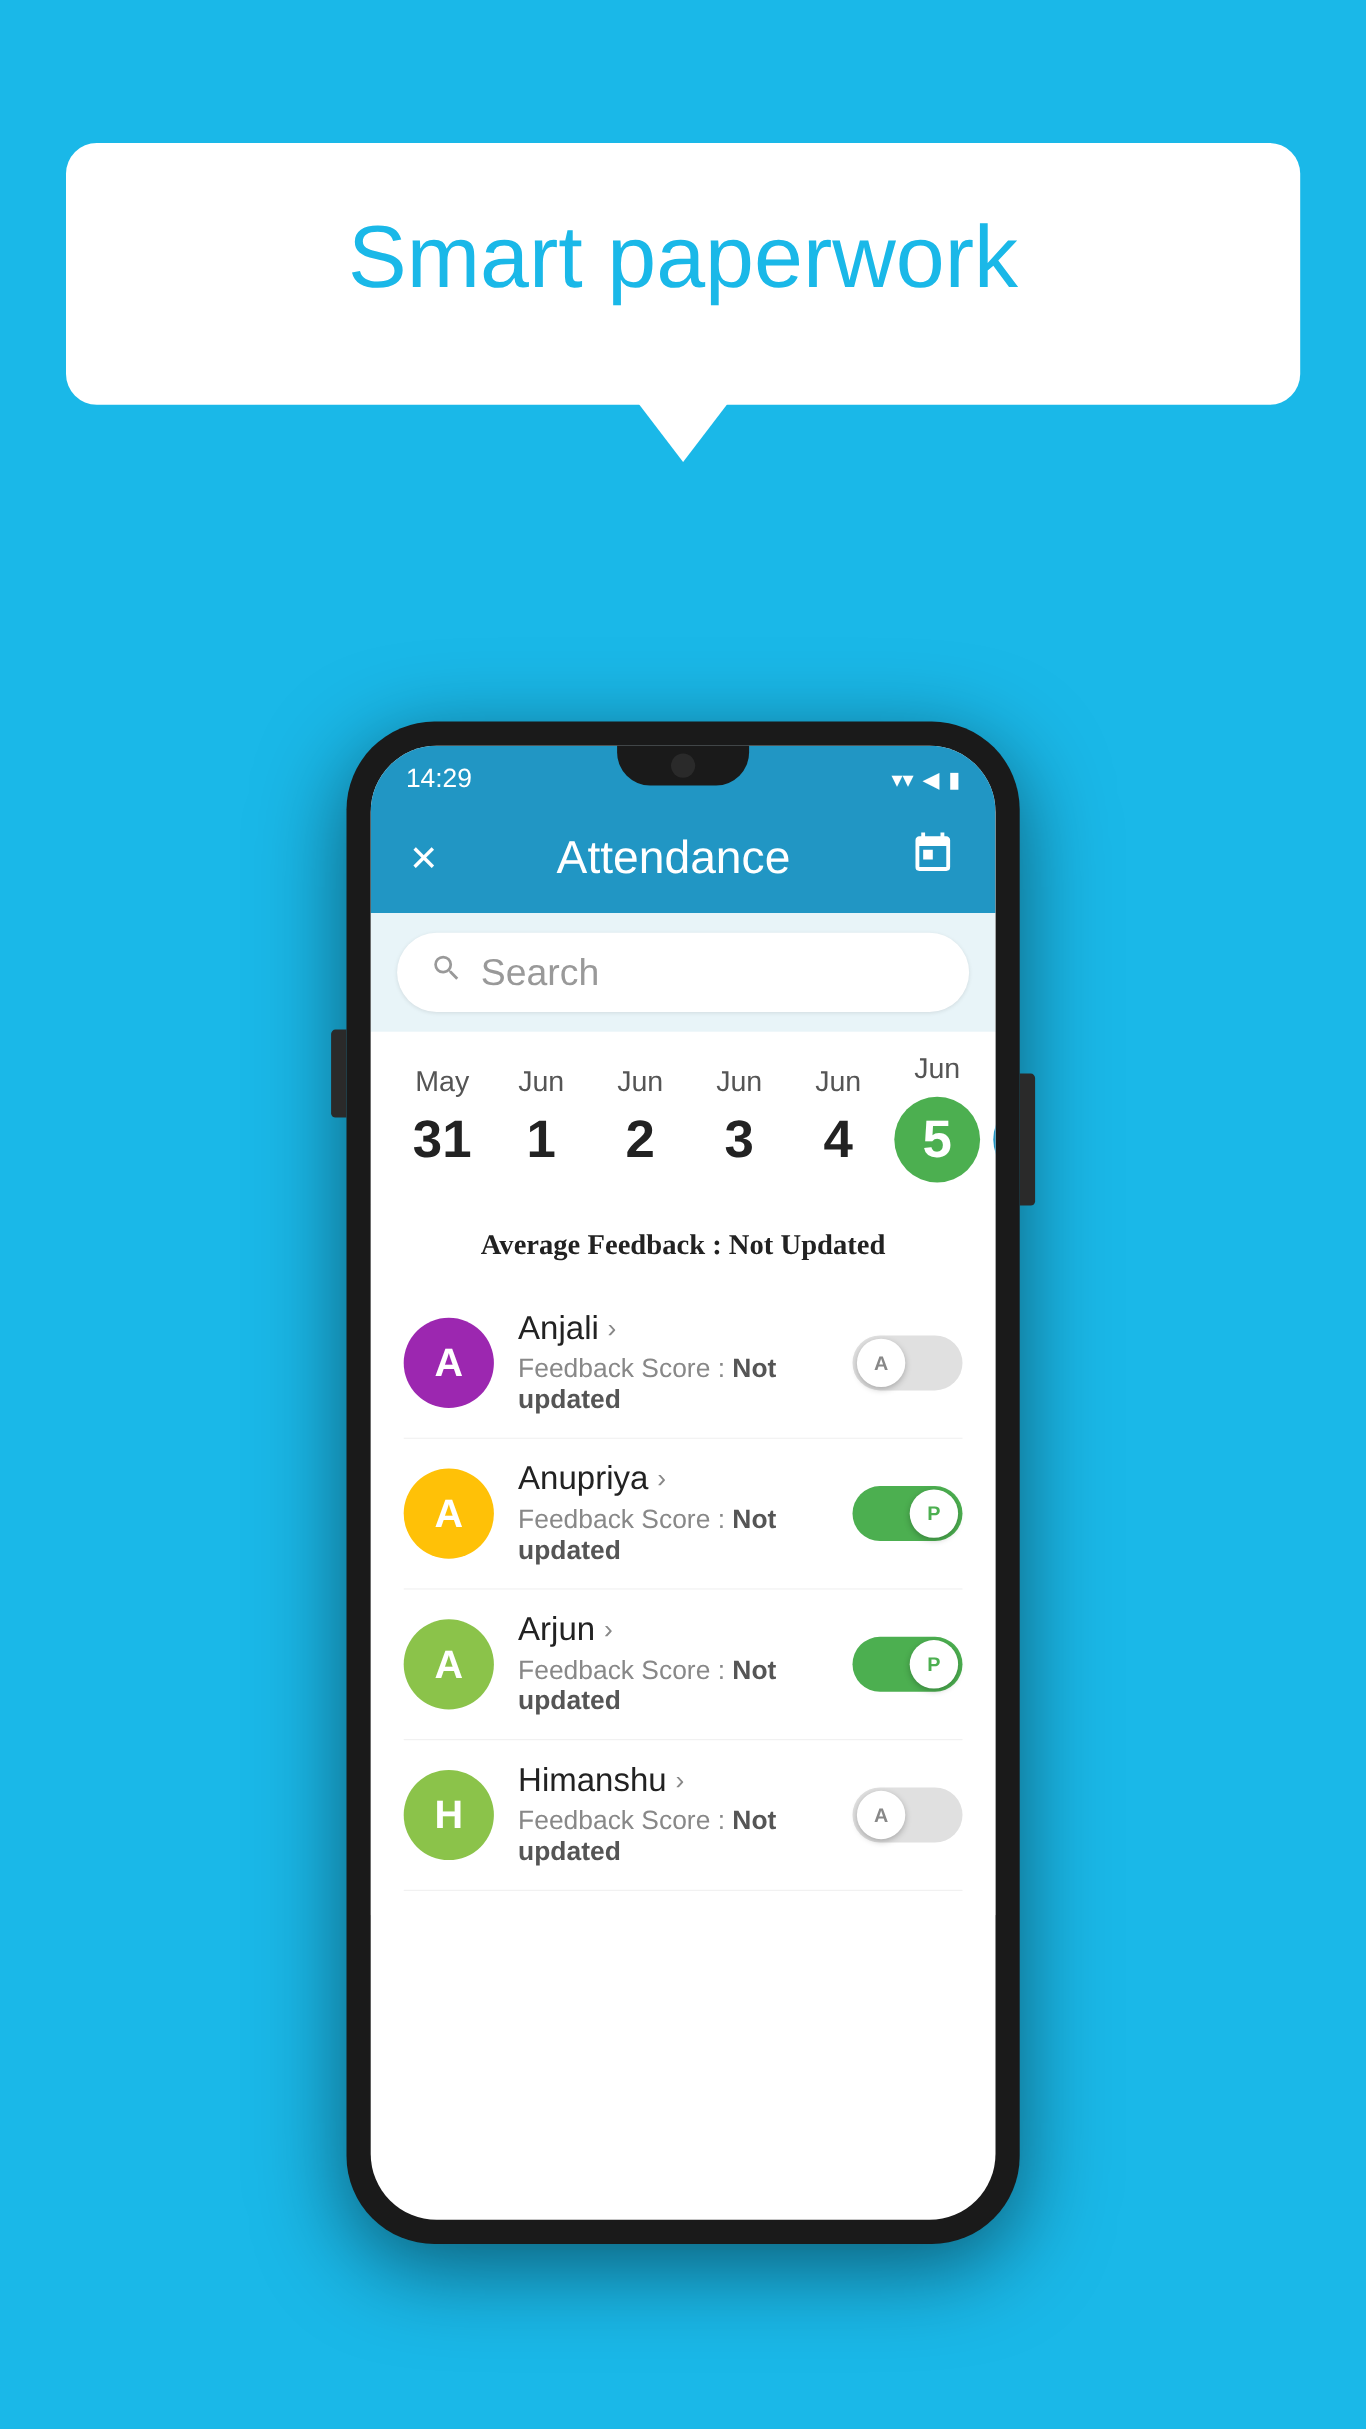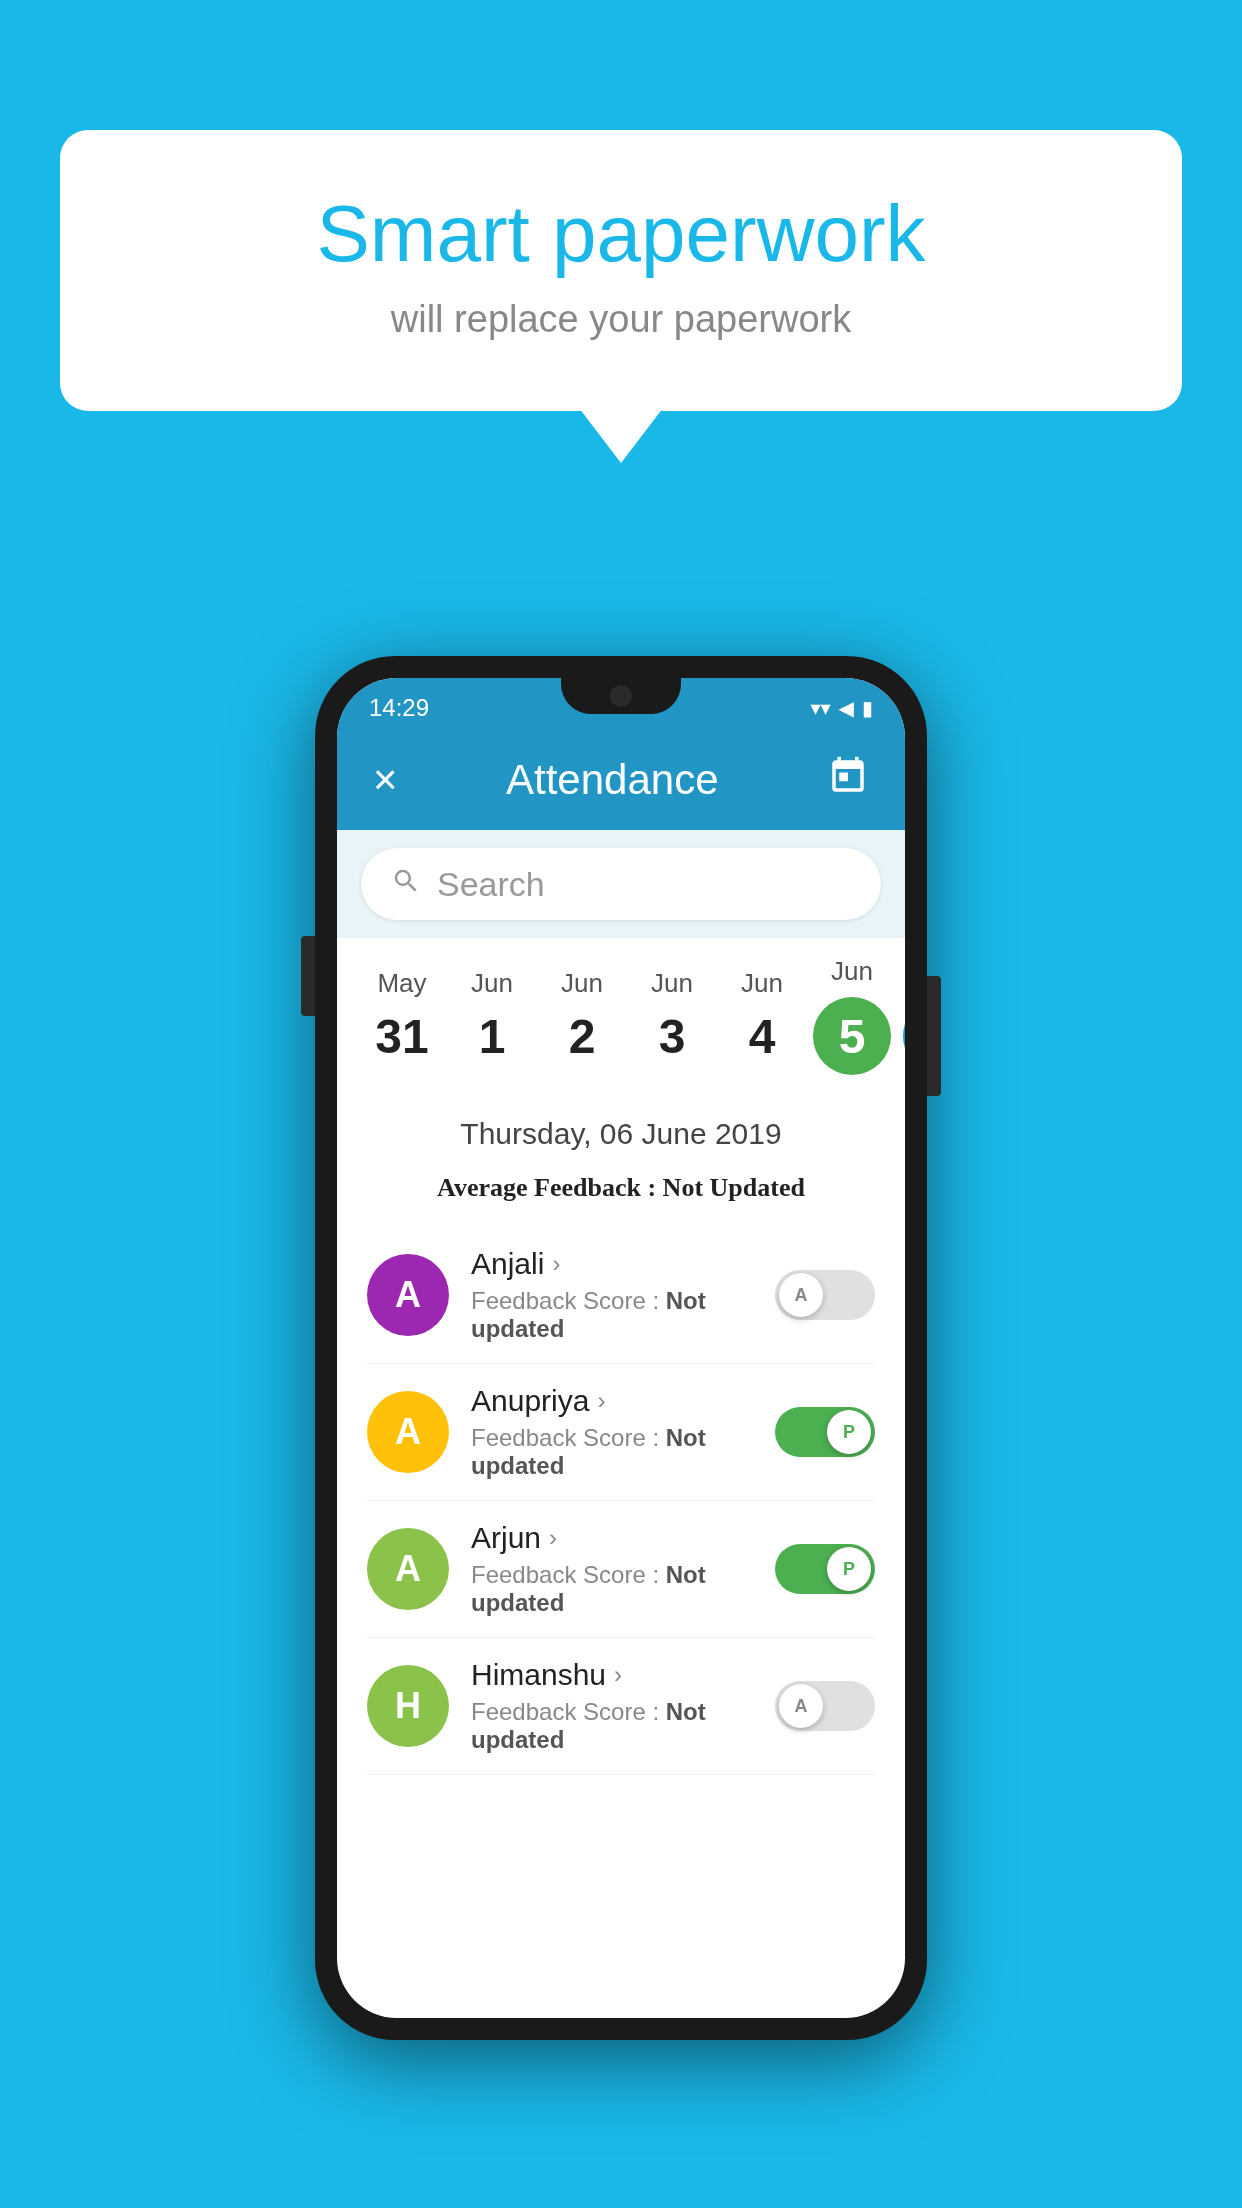--- a/index.html
+++ b/index.html
@@ -366,21 +366,20 @@
       background: #2a2a2a;
       border-radius: 0 4px 4px 0;
     }
   </style>
 </head>
 <body>
 
 <div class="speech-bubble-wrapper">
   <div class="speech-bubble">
     <div class="bubble-title">Smart paperwork</div>
-    <div class="bubble-subtitle">will replace your paperwork</div>
   </div>
 </div>
 
 <div class="phone-wrapper">
   <div class="phone-frame">
     <div class="phone-side-btn-left"></div>
     <div class="phone-side-btn-right"></div>
 
     <div class="phone-notch">
       <div class="phone-notch-camera"></div>
@@ -443,21 +442,20 @@
           <span class="cal-month">Jun</span>
           <div class="cal-date-circle">5</div>
         </div>
         <div class="cal-day selected">
           <span class="cal-month">Jun</span>
           <div class="cal-date-circle">6</div>
         </div>
       </div>
 
       <div class="content-area">
-        <div class="selected-date-text">Thursday, 06 June 2019</div>
 
 
         <div class="avg-feedback">
           <span>Average Feedback : </span><span>Not Updated</span>
         </div>
 
         <div class="student-list">
 
           <div class="student-row">
             <div class="avatar" style="background:#9c27b0">A</div>

